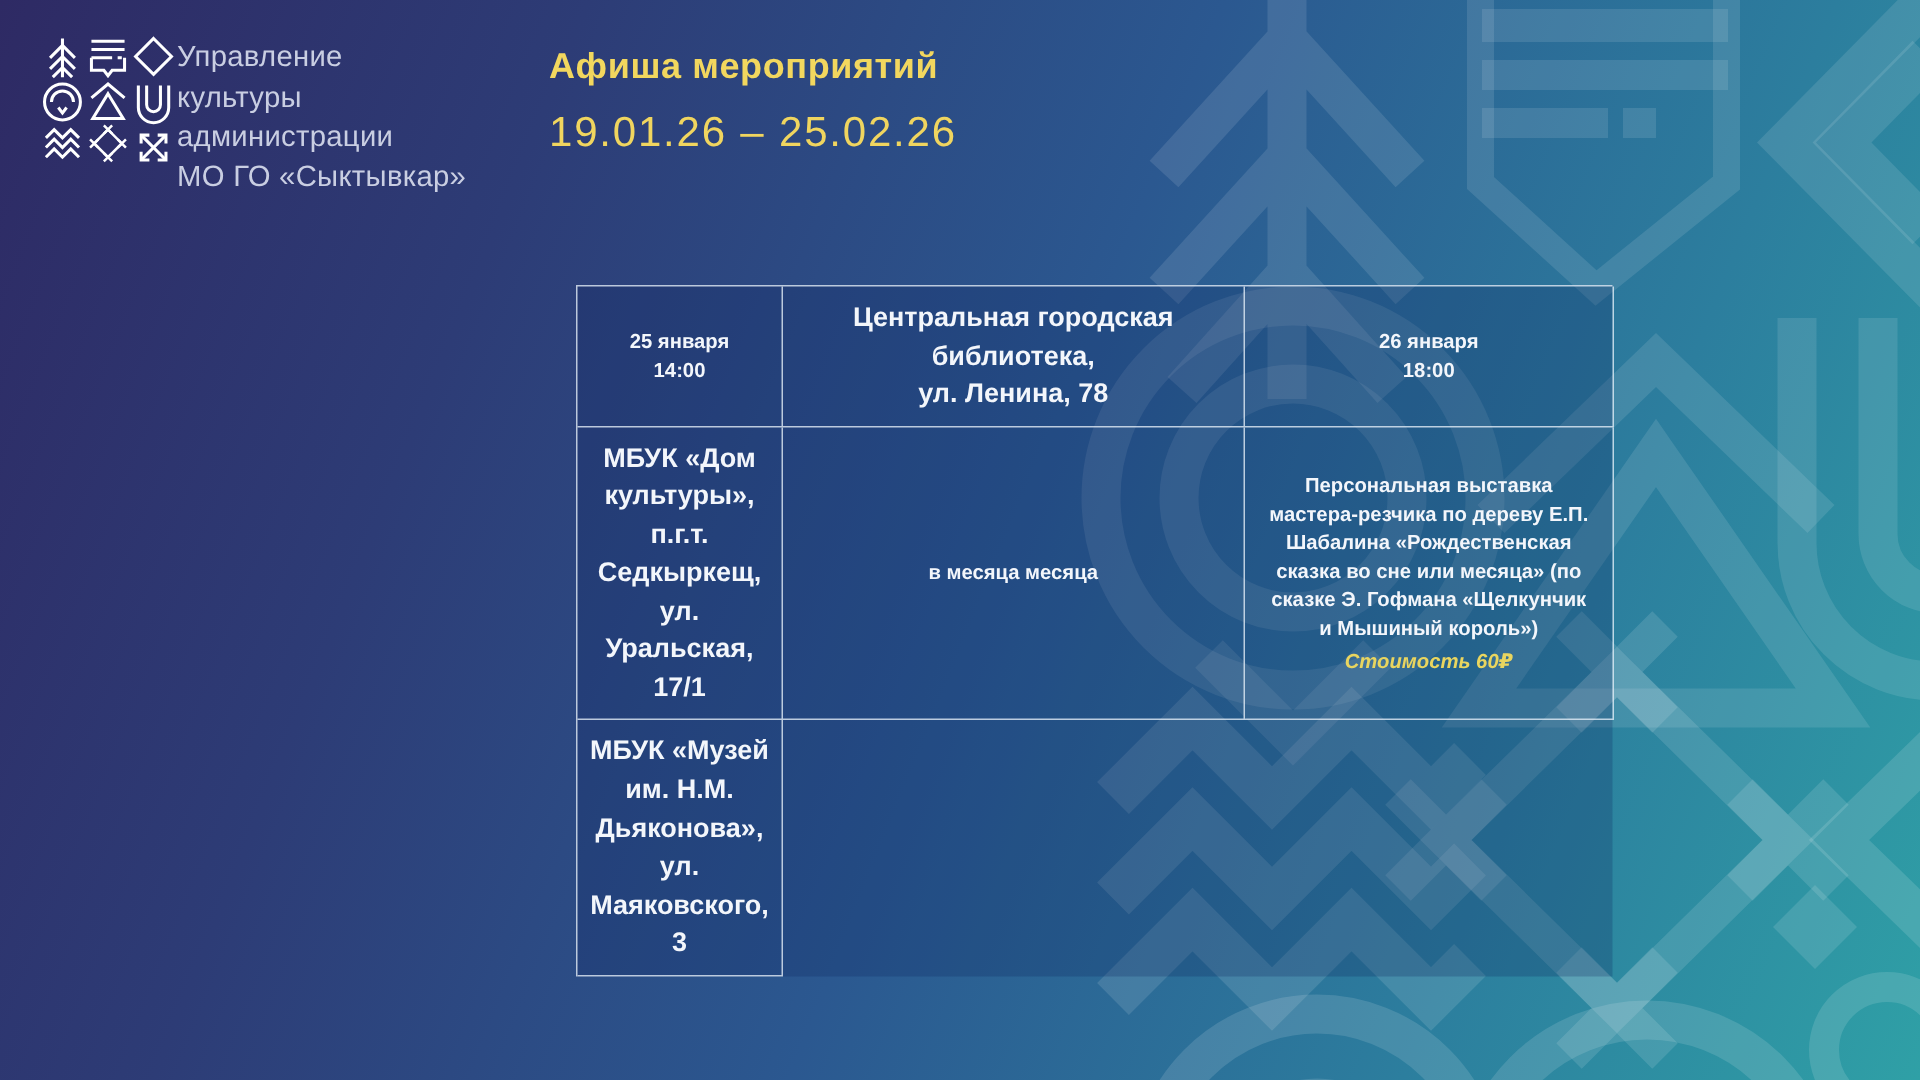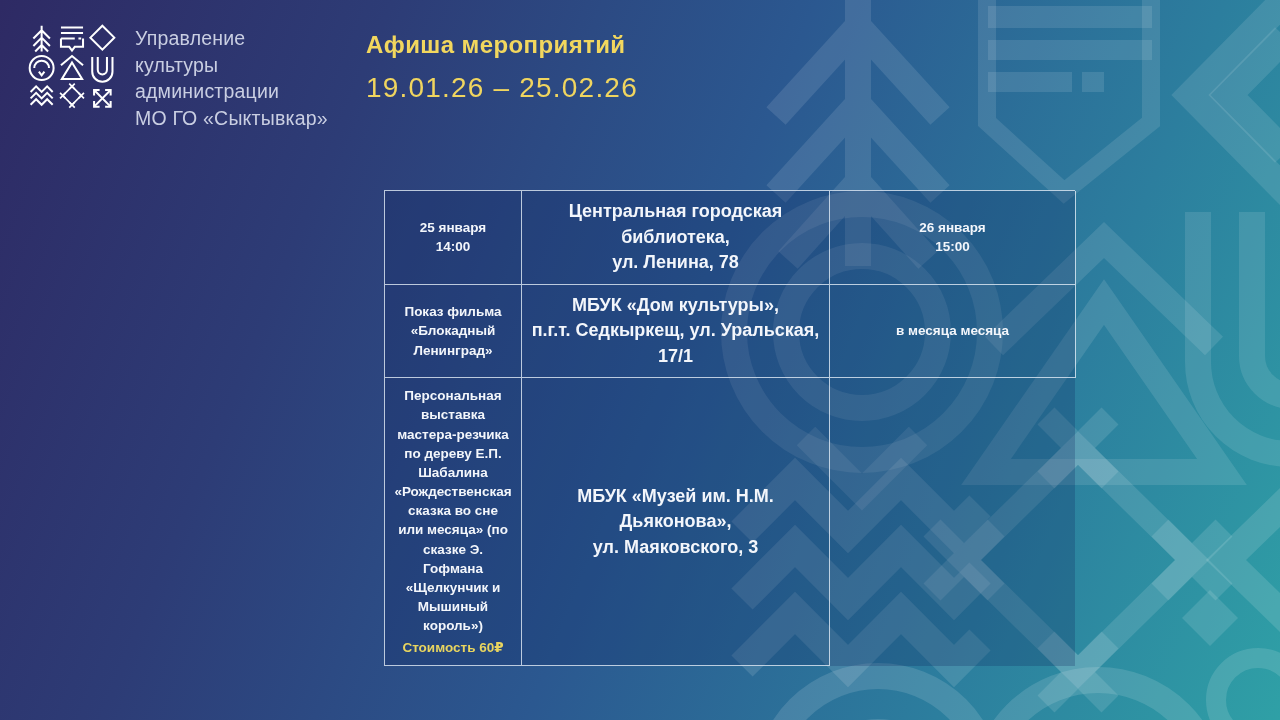--- a/index.html
+++ b/index.html
@@ -7,21 +7,21 @@
     width:1280px; height:720px; overflow:hidden;
     font-family:"Liberation Sans","DejaVu Sans",sans-serif;
   }
   .canvas {
     position:relative; width:1280px; height:720px; overflow:hidden;
     background:linear-gradient(112deg,#2E2A64 0%,#2D3C76 25%,#2B5890 52%,#2C7E9E 78%,#2FA0A6 100%);
   }
   .pattern { position:absolute; left:0; top:0; width:1280px; height:720px; }
 
   
-  .brand { position:absolute; left:26px; top:22px; display:flex; gap:17px; align-items:flex-start; }
+  .brand { position:absolute; left:26px; top:22px; display:flex; align-items:flex-start; }
   .logo { width:92px; height:92px; flex:none; }
   .org-name {
     font-size:19.5px; line-height:1.37; color:#C9CEE2;
     white-space:pre-line; padding-top:3px; letter-spacing:0.2px;
   }
 
   
   .title-block { position:absolute; left:366px; top:31px; }
   .page-title { margin:0; font-size:24px; font-weight:700; color:#F2D75E; letter-spacing:0.4px; }
   .date-range { margin-top:13px; font-size:28px; color:#F0D55F; letter-spacing:1.2px; }
@@ -38,21 +38,21 @@
   }
   .cell {
     border-right:1px solid rgba(226,236,246,0.8);
     border-bottom:1px solid rgba(226,236,246,0.8);
     display:flex; flex-direction:column; justify-content:center; align-items:center;
     text-align:center; padding:8px 12px; box-sizing:border-box;
     color:#F3F6FB; font-size:13.5px; font-weight:700; line-height:1.42;
   }
   .cell-when, .cell-venue { white-space:pre-line; }
   .cell-venue { font-size:18px; padding:8px 6px; }
-  .price { color:#E9D55F; margin-top:3px; }
+  .price { color:#E9D55F; font-style:italic; margin-top:3px; }
   .price:empty { display:none; }
 </style>
 </head>
 <body>
 
 <div class="canvas">
 
   <svg class="pattern" viewBox="0 0 1280 720" preserveAspectRatio="none" aria-hidden="true">
 
     <g stroke="#ffffff" stroke-opacity="0.11" fill="none" stroke-width="26">
@@ -169,25 +169,21 @@
   </div>
 
   <section class="events">
 
     <div class="cell cell-when">25 января
 14:00</div>
     <div class="cell cell-venue">Центральная городская библиотека,
 ул. Ленина, 78</div>
 
     <div class="cell cell-when">26 января
-15:00</div>
-    <div class="cell cell-event">
-      <div>Показ фильма «Блокадный Ленинград»</div>
-
-    </div>
+18:00</div>
     <div class="cell cell-venue">МБУК «Дом культуры»,
 п.г.т. Седкыркещ, ул. Уральская, 17/1</div>
 
     <div class="cell cell-when">в месяца месяца</div>
     <div class="cell cell-event">
       <div>Персональная выставка мастера-резчика по дереву Е.П. Шабалина «Рождественская сказка во сне или месяца» (по сказке Э. Гофмана «Щелкунчик и Мышиный король»)</div>
       <div class="price">Стоимость 60₽</div>
     </div>
     <div class="cell cell-venue">МБУК «Музей им. Н.М. Дьяконова»,
 ул. Маяковского, 3</div>

